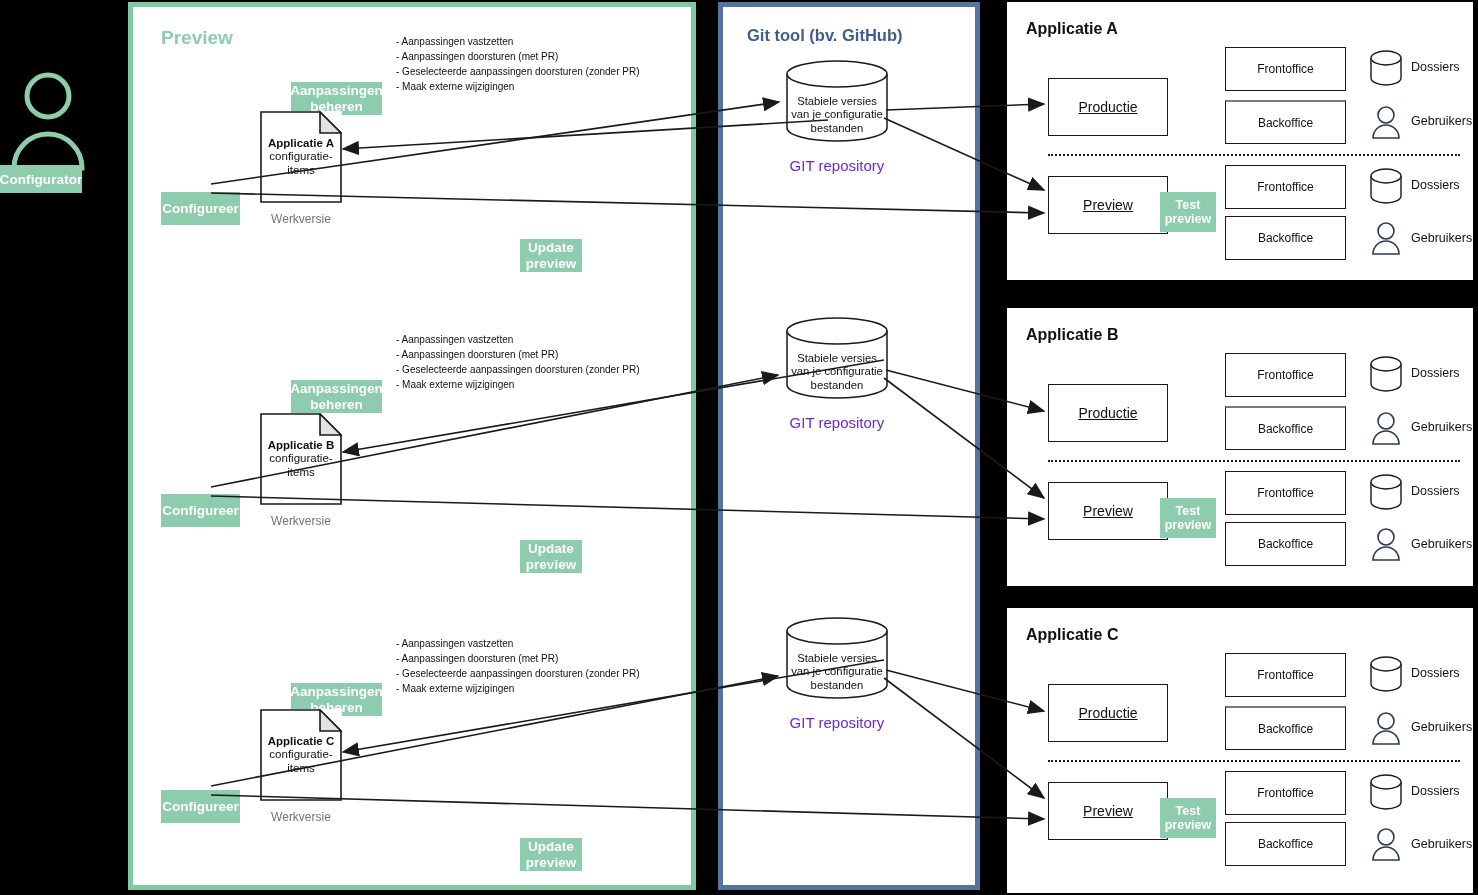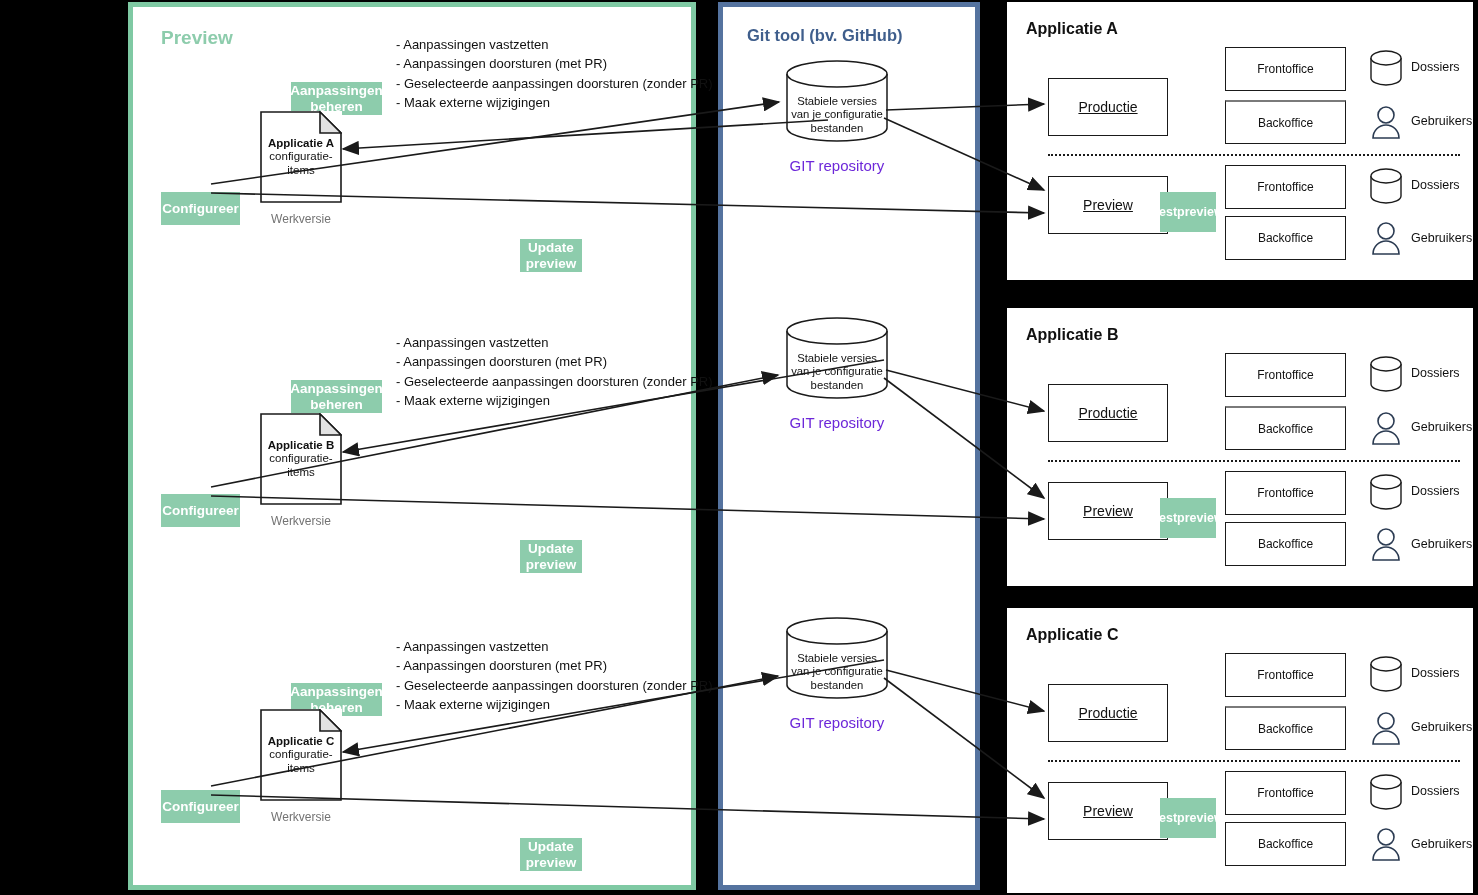--- a/index.html
+++ b/index.html
@@ -47,21 +47,21 @@
     position:absolute;left:0;top:0;width:82px;height:92px;
     display:flex;flex-direction:column;align-items:center;justify-content:center;
     font-size:11.5px;color:#111;line-height:1.18;text-align:center;
   }
   .doc-text .b{font-weight:bold;}
   .werkversie{
     position:absolute;font-size:12px;color:#737373;text-align:center;width:110px;
   }
 
   .bullets{
-    position:absolute;font-size:13px;color:#111;line-height:1.49;white-space:nowrap;
+    position:absolute;font-size:10px;color:#111;line-height:1.49;white-space:nowrap;
   }
 
   
   .git{
     position:absolute;left:718px;top:2px;width:262px;height:888px;
     background:#ffffff;border:5px solid #55739F;box-sizing:border-box;
   }
   .git-title{
     position:absolute;left:24px;top:19px;color:#3F5E8C;font-size:16.5px;font-weight:bold;
   }
@@ -87,31 +87,40 @@
     box-sizing:border-box;display:flex;align-items:center;justify-content:center;
     font-size:12px;color:#111;
   }
   .svcbox.gray-top{border-top:2.6px solid #7a7a7a;}
   .db-icon{position:absolute;width:34px;height:36px;}
   .user-icon{position:absolute;width:30px;height:34px;}
   .side-label{position:absolute;font-size:12.5px;color:#111;}
   .dots{position:absolute;height:0;border-top:2.4px dotted #1a1a1a;}
   .testpill{
     position:absolute;width:56px;height:40px;background:#8DCCAC;color:#fff;
-    font-weight:bold;font-size:12.5px;display:flex;flex-direction:row;
+    font-weight:bold;font-size:12.5px;display:flex;flex-direction:column;
     align-items:center;justify-content:center;line-height:1.12;
   }
 
   .arrows{position:absolute;left:0;top:0;width:1478px;height:895px;pointer-events:none;}
 </style>
 </head>
 <body>
 
 <div class="root">
 
+  <div class="actor-wrap">
+    <div class="actor-icon">
+      <svg width="80" height="105" viewBox="0 0 80 105">
+        <circle cx="40" cy="28" r="21" fill="none" stroke="#8DCCAC" stroke-width="5"></circle>
+        <path d="M6 100 A34 34 0 0 1 74 100 Z" fill="none" stroke="#8DCCAC" stroke-width="5"></path>
+      </svg>
+    </div>
+    <div class="actor-badge">Configurator</div>
+  </div>
 
   <div class="studio">
     <div class="studio-title">Preview</div>
 
     <div class="pill pill-2line" style="left:158px;top:31px;width:91px;height:33px;">
       <span>Aanpassingen</span>
       <span>beheren</span>
     </div>
     <div class="bullets" style="left:263px;top:28px;">
       <div>- Aanpassingen vastzetten</div>

